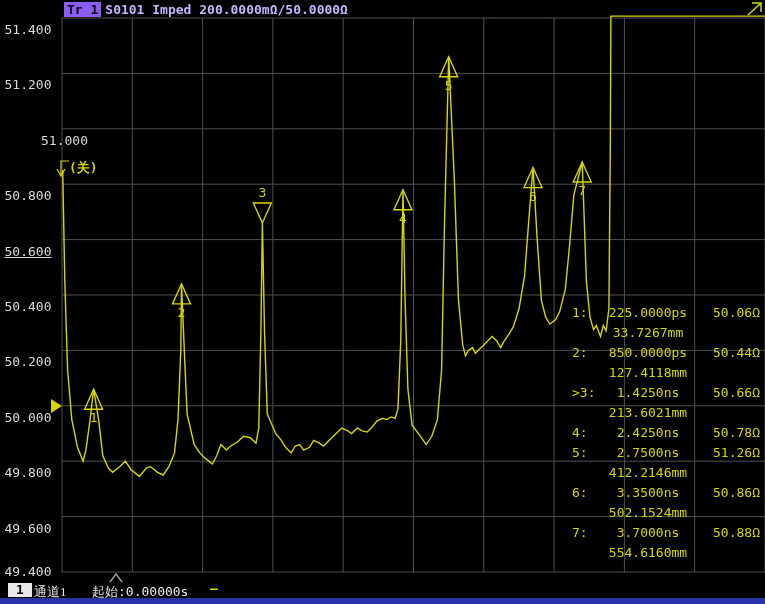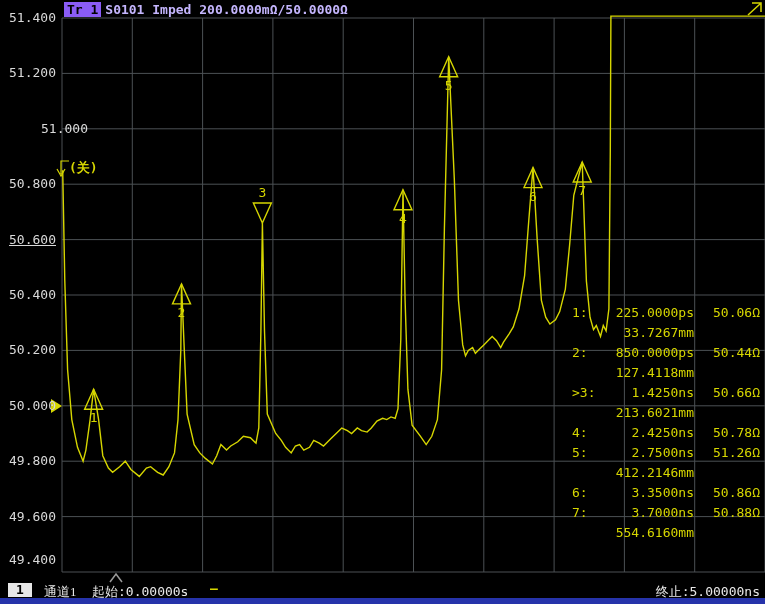--- a/index.html
+++ b/index.html
@@ -3,41 +3,41 @@
 <meta charset="utf-8">
 <style>
   * { margin:0; padding:0; box-sizing:border-box; }
   html,body { background:#000; }
   #screen {
     position:relative; width:765px; height:604px; background:#000;
     overflow:hidden; font-family:"DejaVu Sans Mono","DejaVu Sans",monospace;
   }
   #plot-svg { position:absolute; left:0; top:0; }
   .y-label {
-    position:absolute; left:0; width:56px; text-align:right;
-    font-size:13px; height:16px; line-height:16px; color:#d9d9d9;
+    position:absolute; left:0; width:56px; text-align:center;
+    font-size:13px; height:16px; line-height:16px; color:#d9d9d9;margin-top:12px;
   }
   #header {
     position:absolute; left:64px; top:2px; font-size:13px; font-weight:bold;
     white-space:nowrap;
   }
   #tr-badge { background:#8b5cf6; color:#000; padding:0 3px; display:inline-block; }
   #trace-info { color:#c4b5fd; margin-left:4px; }
   #gate-indicator { position:absolute; left:69px; top:159px; font-size:13px; color:#d6d600; font-weight:bold; }
   #marker-table { position:absolute; left:570px; top:303px; width:194px; }
   .mt-row { display:flex; height:20px; line-height:20px; font-size:13px; color:#d6d600; white-space:nowrap; }
   .mt-id { width:32px; text-align:left; padding-left:2px; }
-  .mt-val { width:92px; text-align:right; }
+  .mt-val { width:92px; text-align:center; }
   .mt-imp { width:66px; text-align:right; }
   #status-bar { position:absolute; left:0; top:583px; width:765px; height:15px; font-size:13px; color:#e8e8e8; }
   #channel-badge {
     position:absolute; left:8px; top:0px; width:24px; height:14px; line-height:14px;
     background:#e8e8e8; color:#000; text-align:center; font-weight:bold;
   }
-  #channel-label { position:absolute; left:44px; top:0;font-family:Liberation Serif, serif; }
+  #channel-label { position:absolute; left:34px; top:0;font-family:Liberation Serif, serif; }
   #start-label { position:absolute; left:92px; top:0; }
   #trace-style-dash { position:absolute; left:210px; top:-2px; color:#d6d600; font-weight:bold; }
   #stop-label { position:absolute; right:5px; top:0; }
   #blue-strip { position:absolute; left:0; top:598px; width:765px; height:6px; background:#2633aa; }
 </style>
 </head>
 <body>
 
 <div id="screen">
   <svg id="plot-svg" width="765" height="604">
@@ -155,33 +155,37 @@
         <span class="mt-id"></span>
         <span class="mt-val">412.2146mm</span>
         <span class="mt-imp"></span>
       </div>
       <div class="mt-row">
         <span class="mt-id">6:</span>
         <span class="mt-val">3.3500ns</span>
         <span class="mt-imp">50.86Ω</span>
       </div>
       <div class="mt-row">
+        <span class="mt-id"></span>
+        <span class="mt-val">502.1524mm</span>
+        <span class="mt-imp"></span>
+      </div>
+      <div class="mt-row">
         <span class="mt-id">7:</span>
         <span class="mt-val">3.7000ns</span>
         <span class="mt-imp">50.88Ω</span>
       </div>
       <div class="mt-row">
         <span class="mt-id"></span>
         <span class="mt-val">554.6160mm</span>
         <span class="mt-imp"></span>
       </div>
     </div>
 
   <div id="status-bar">
     <span id="channel-badge">1</span>
     <span id="channel-label">通道1</span>
     <span id="start-label">起始:0.00000s</span>
     <span id="trace-style-dash">—</span>
-    <span id="stop-label">终止:5.00000ns</span>
   </div>
 
   <div id="blue-strip"></div>
 </div>
 
 </body></html>

